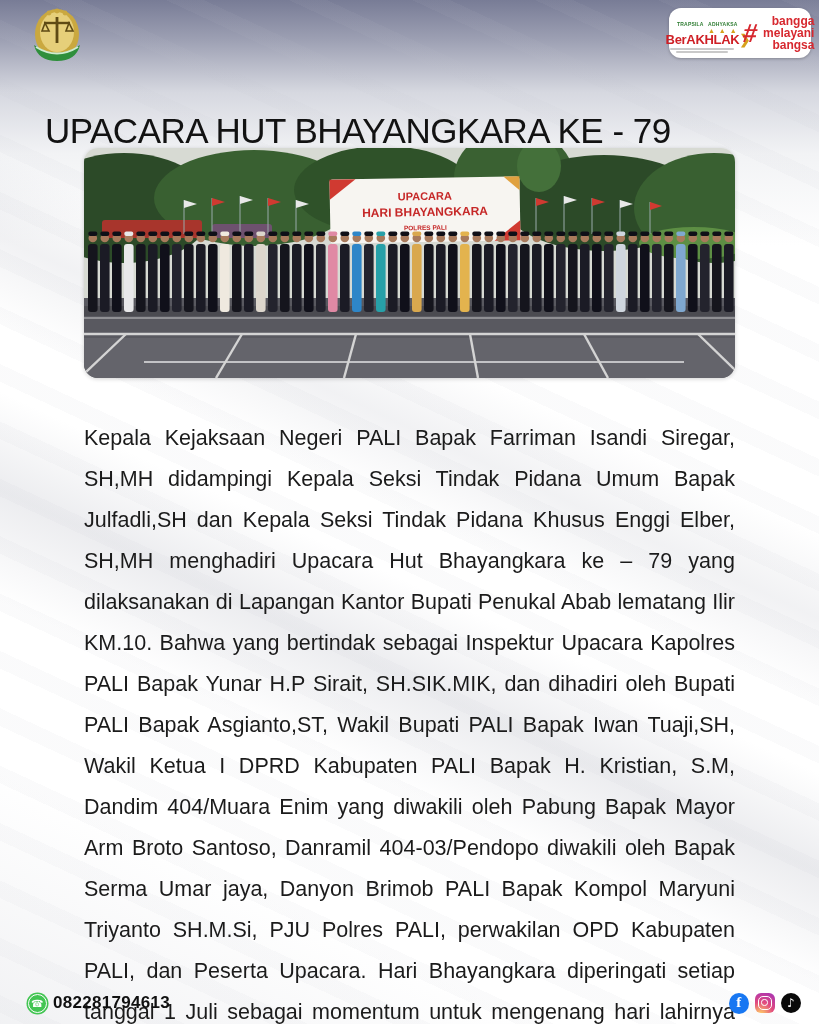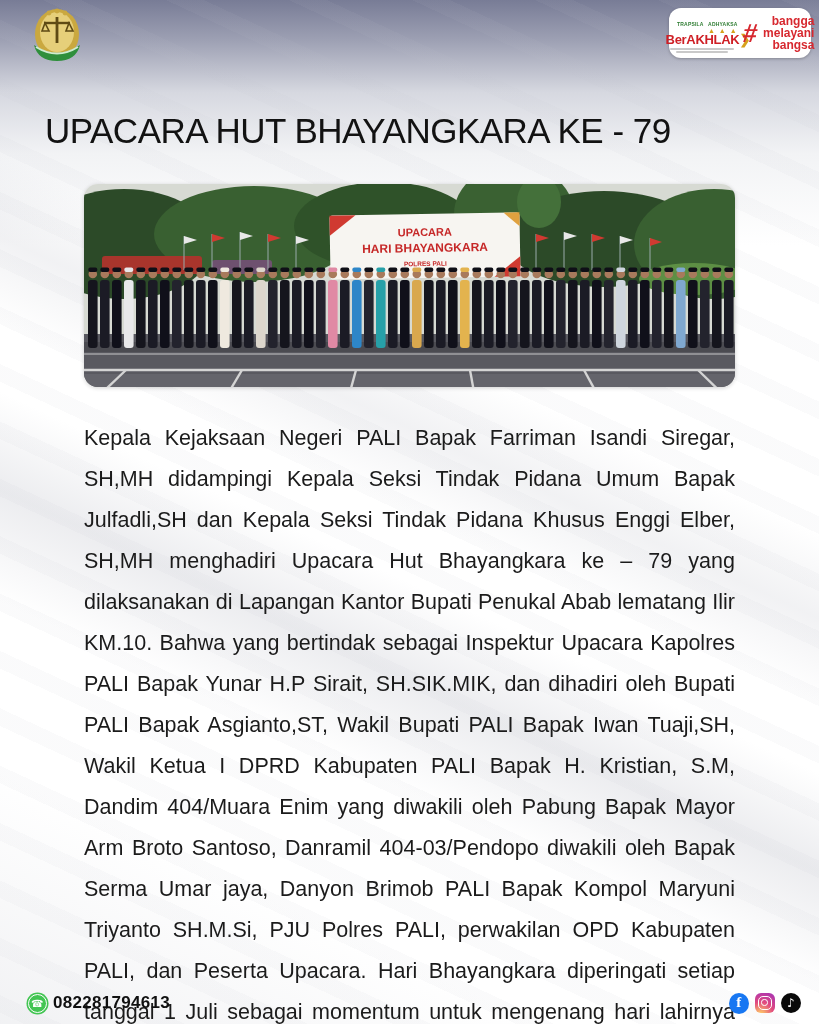--- a/index.html
+++ b/index.html
@@ -38,21 +38,21 @@
   .ber .bar.short{margin:1.5px 10px 0 10px;}
   .hash{font-size:26px;font-weight:800;color:#d7282f;transform:skewX(-8deg);margin-right:1px;}
   .hashlines{line-height:12px;text-align:right;}
   .hashlines div{font-size:12px;font-weight:800;color:#d7282f;}
   
   .title{
     position:absolute;top:88px;left:0;right:0;text-align:left;
     font-size:35px;font-weight:400;color:#121212;letter-spacing:-.5px;margin-left:45px;
   }
   
-  .photo{position:absolute;top:148px;left:84px;width:651px;height:203px;border-radius:14px;overflow:hidden;box-shadow:0 1px 4px rgba(0,0,0,.18);margin-top:36px;}
+  .photo{position:absolute;top:148px;left:84px;width:651px;height:230px;border-radius:14px;overflow:hidden;box-shadow:0 1px 4px rgba(0,0,0,.18);}
   
   .article{
     position:absolute;top:396px;left:84px;width:651px;
     font-size:21.5px;line-height:41px;color:#1b1b1b;
     text-align:justify;text-align-last:left;
   }
   
   .footer{
     position:absolute;left:28px;right:18px;top:988px;height:30px;
     display:flex;align-items:center;justify-content:space-between;

